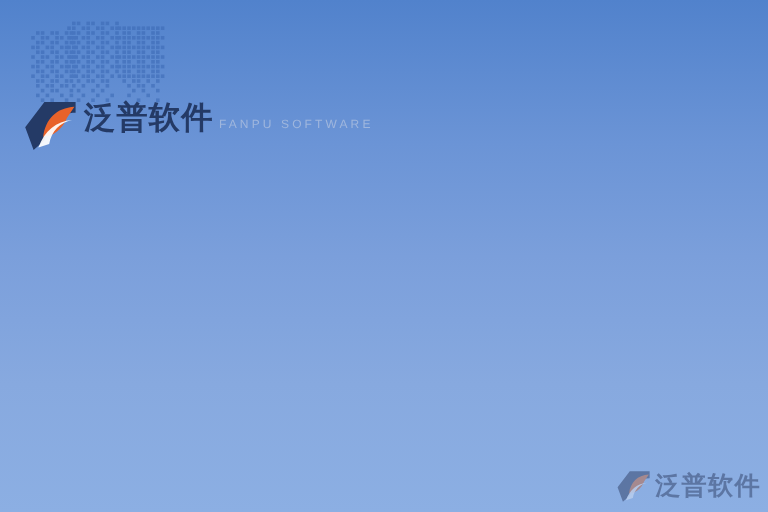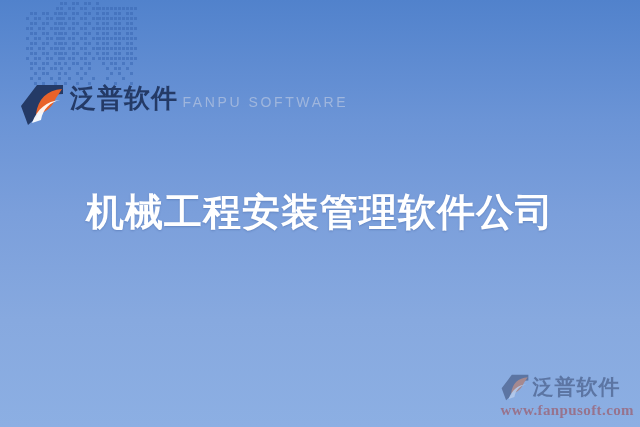--- a/index.html
+++ b/index.html
@@ -52,21 +52,21 @@
   #logo-cn {
     font-size: 26px;
     font-weight: bold;
     color: #243a66;
     letter-spacing: 1px;
     line-height: 1.05;
     white-space: nowrap;
   }
   #logo-en {
     margin-top: 20px;
-    font-size: 14px;
+    font-size: 10px;
     color: #9fb6dd;
     letter-spacing: 2.6px;
     white-space: nowrap;
   }
 
   
   #headline {
     position: absolute;
     left: 0;
     right: 0;
@@ -181,30 +181,28 @@
         <path d="M40 16 C30 18 23 25 21 36 L12 39 C17 25 27 17 40 16 Z" fill="#ffffff" opacity="0.92"></path>
       </svg>
     </span>
     <span id="logo-words">
       <span id="logo-cn">泛普软件</span>
       <span id="logo-en">FANPU SOFTWARE</span>
     </span>
   </div>
 
   <div id="headline">
-    <span class="ln">机械工程安装管理软件公司</span>
   </div>
 
   <div id="watermark">
     <div id="wm-top">
       <span id="wm-mark">
         <svg viewBox="0 0 44 42" width="28" height="27" aria-hidden="true">
           <path d="M17 1 L43 1 L43 10 C30 10 20 18 17 33 L8 41 L1 22 Z" fill="#2f3f66"></path>
           <path d="M42 5 C27 6 18 15 16 30 C24 30 32 24 36 14 Z" fill="#c0663f"></path>
           <path d="M40 16 C30 18 23 25 21 36 L12 39 C17 25 27 17 40 16 Z" fill="#dfe8f7" opacity="0.9"></path>
         </svg>
       </span>
       <span id="wm-cn">泛普软件</span>
     </div>
-    <div id="wm-url">www.fanpusoft.com</div>
   </div>
 
 </div>
 
 </body></html>

